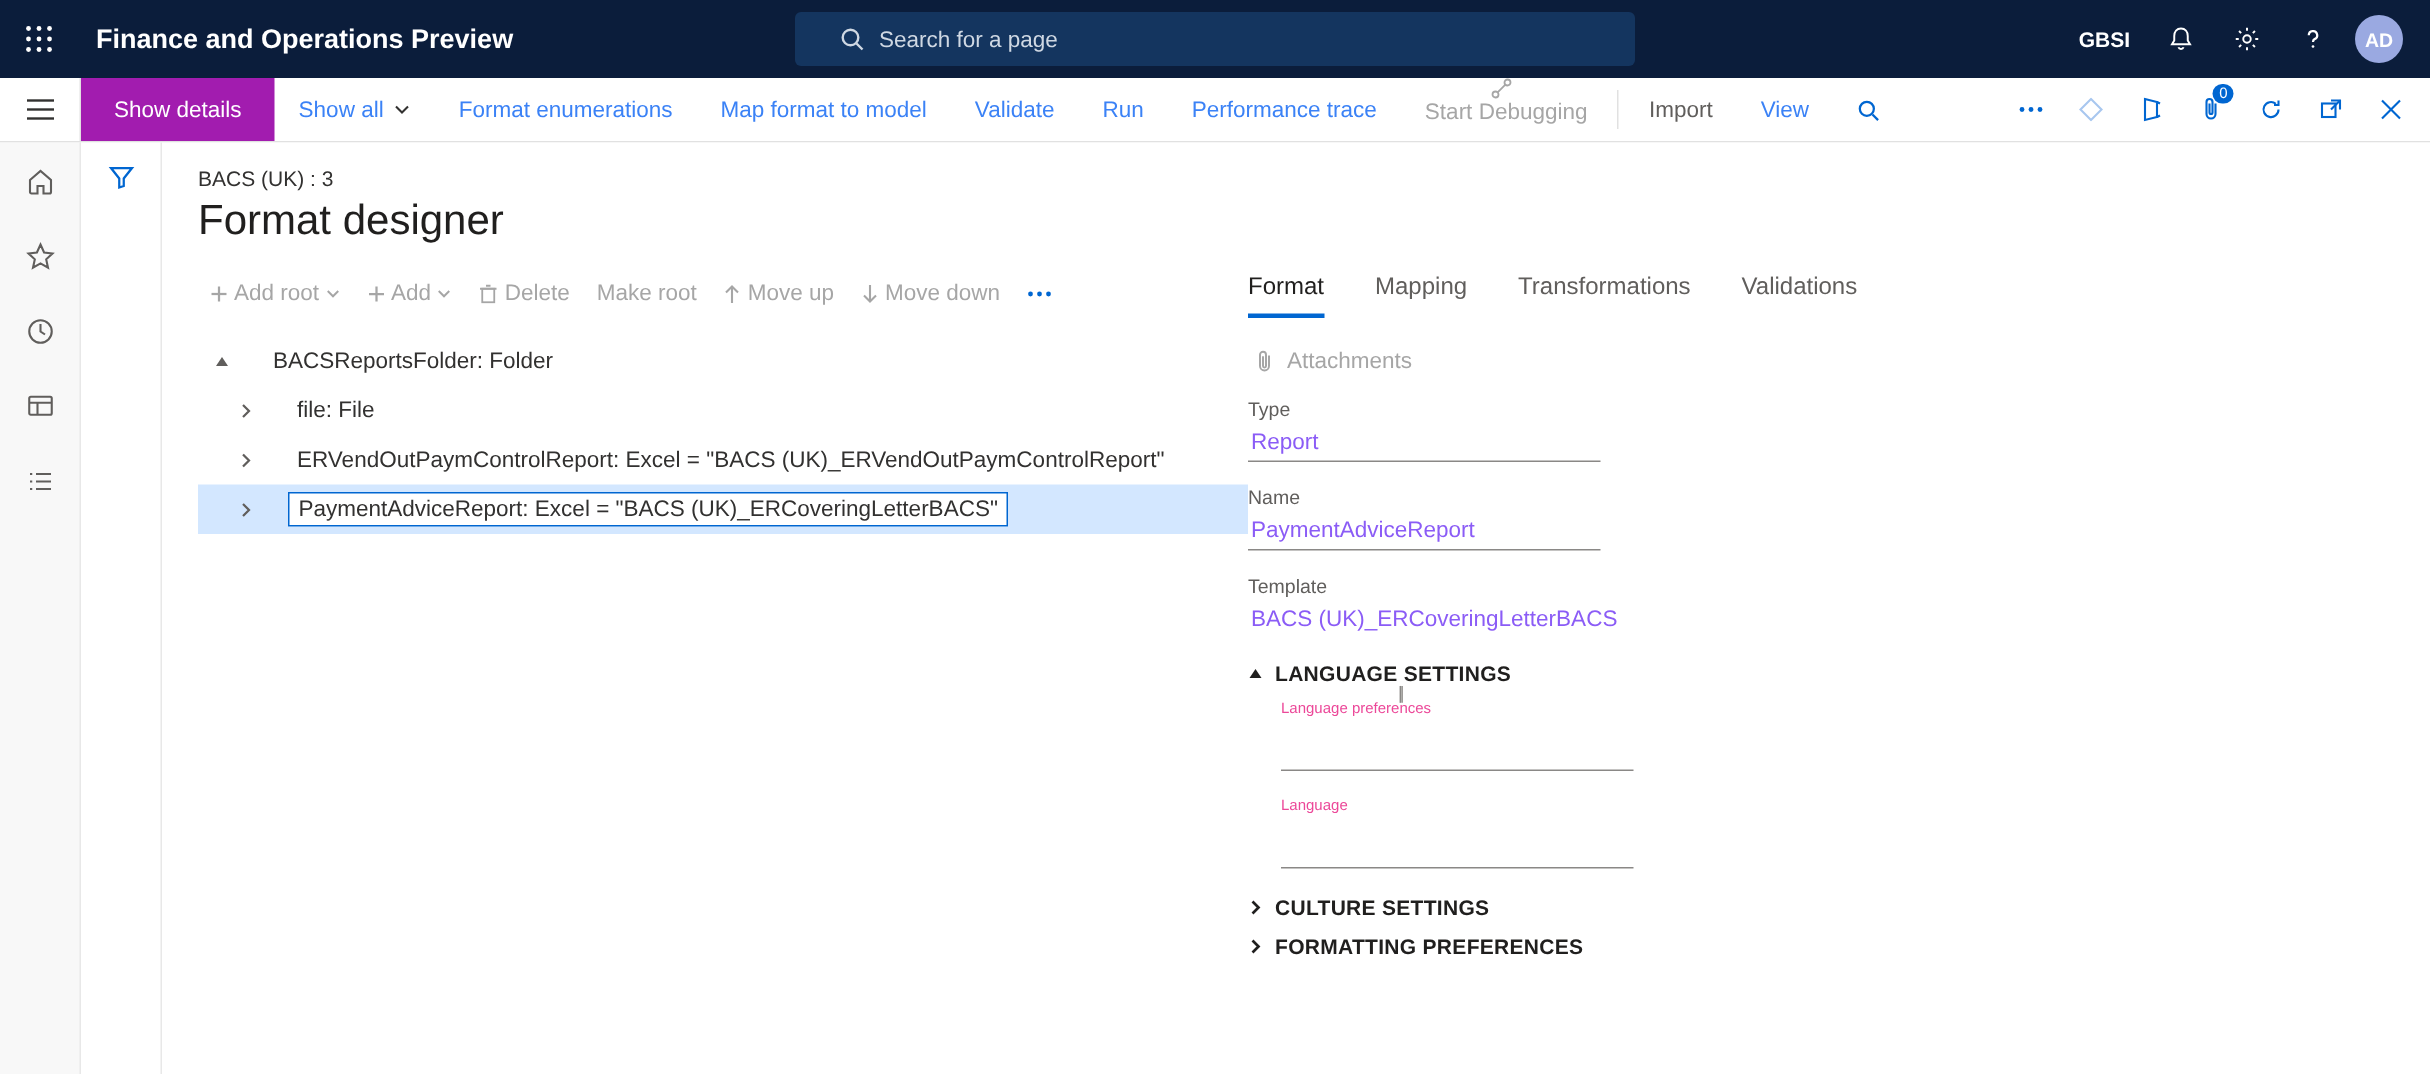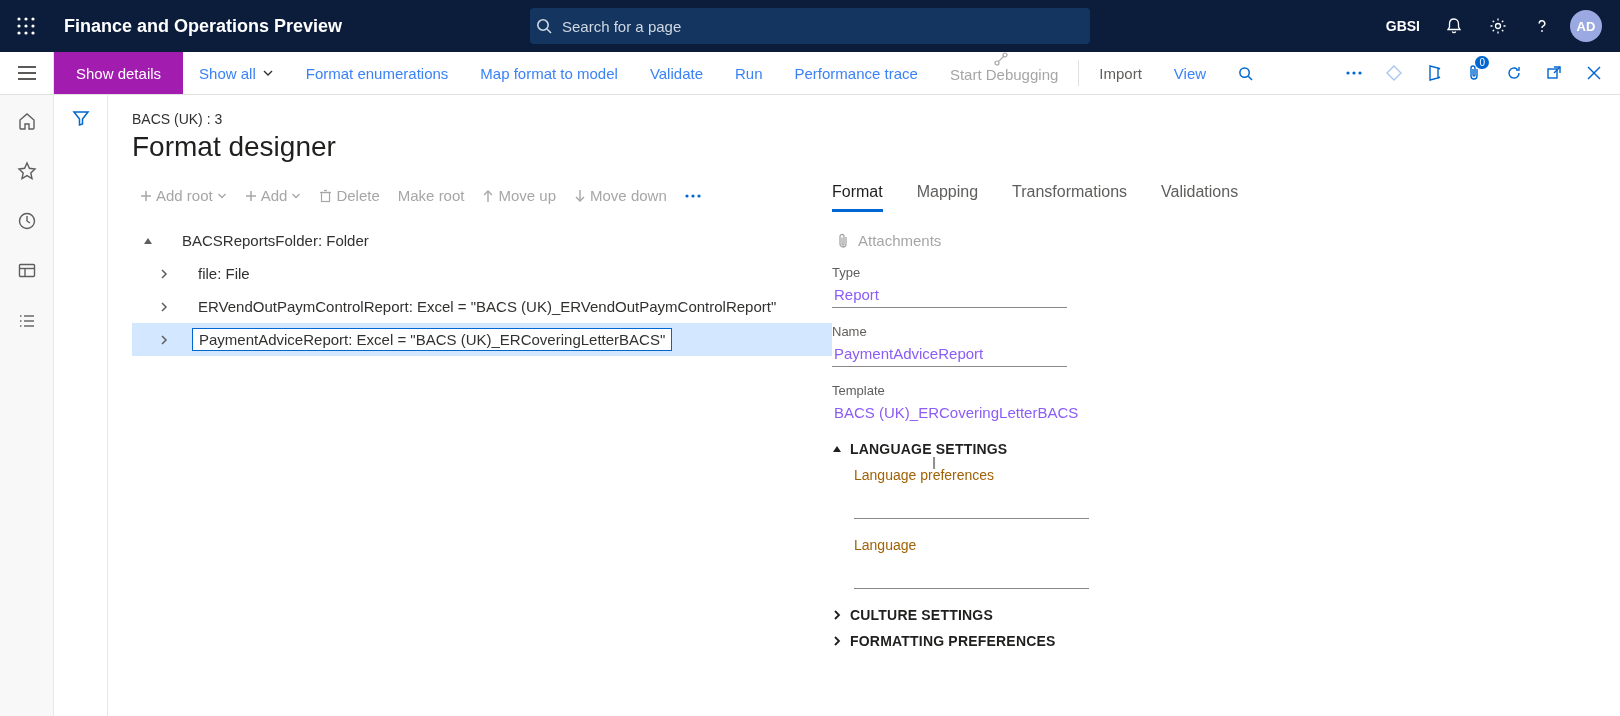--- a/index.html
+++ b/index.html
@@ -3,21 +3,21 @@
 <meta charset="utf-8">
 <style>
   * { box-sizing: border-box; margin: 0; padding: 0; font-family: "Segoe UI", Arial, sans-serif; }
   body { width: 1620px; height: 716px; overflow: hidden; background: #f8f8f8; color: #323130; }
 
   
   .topbar { height: 52px; background: #0b1d3b; display: flex; align-items: center; color: #fff; }
   .waffle { width: 52px; height: 52px; display: flex; align-items: center; justify-content: center; cursor: pointer; }
   .app-title { font-size: 18px; font-weight: 600; margin-left: 12px; }
   .search-wrap { margin-left: auto; margin-right: auto; position: absolute; left: 50%; transform: translateX(-50%); }
-  .search-box { width: 560px; height: 36px; background: #14355f; border-radius: 4px; display: flex; align-items: center; padding: 0 6px; color: #cfd8e3; }
+  .search-box { width: 560px; height: 36px; background: #14355f; border-radius: 4px; display: flex; align-items: center; padding: 0 30px; color: #cfd8e3; }
   .search-box svg { flex-shrink: 0; margin-right: 10px; }
   .search-box input { background: transparent; border: none; outline: none; color: #cfd8e3; font-size: 15px; width: 100%; }
   .search-box input::placeholder { color: #cfd8e3; }
   .topbar-right { margin-left: auto; display: flex; align-items: center; gap: 4px; padding-right: 14px; }
   .tb-text { font-size: 14px; font-weight: 600; padding: 0 10px; }
   .tb-icon { width: 40px; height: 52px; display: flex; align-items: center; justify-content: center; cursor: pointer; }
   .avatar { width: 32px; height: 32px; border-radius: 50%; background: #9aa9e1; color: #fff; font-size: 13px; font-weight: 600; display: flex; align-items: center; justify-content: center; }
 
   
   .actionpane { height: 43px; background: #fff; border-bottom: 1px solid #e1e1e1; display: flex; align-items: stretch; font-size: 15px; color: #323130; }
@@ -65,21 +65,21 @@
   .prop-panel { flex: 1; padding-right: 48px; max-width: 740px; }
   .tabs { display: flex; gap: 34px; font-size: 16px; margin-bottom: 20px; }
   .tab { padding-bottom: 8px; cursor: pointer; color: #605e5c; }
   .tab.active { color: #201f1e; border-bottom: 3px solid #0066d1; font-weight: 400; }
   .attach { display: flex; align-items: center; gap: 8px; color: #a6a6a6; font-size: 15px; margin-left: 4px; margin-bottom: 16px; cursor: pointer; }
   .field { margin-bottom: 16px; max-width: 235px; }
   .field-label { font-size: 13px; color: #605e5c; margin-bottom: 2px; }
   .field-value { font-size: 15px; color: #8b5cf6; padding: 4px 2px; border-bottom: 1px solid #8a8886; }
   .drag-handle { position: absolute; left: 824px; top: 360px; color: #8a8886; cursor: col-resize; font-size: 12px; letter-spacing: -2px; }
   .section-head { display: flex; align-items: center; gap: 8px; font-size: 14px; font-weight: 700; color: #201f1e; letter-spacing: 0.2px; margin-top: 10px; margin-bottom: 10px; cursor: pointer; }
-  .section-sub { font-size: 14px; color: #a16207; margin-left: 22px; margin-bottom: 10px; }
+  .section-sub { font-size: 10px; color: #ec4899; margin-left: 22px; margin-bottom: 10px; }
   .section-input { margin-left: 22px; max-width: 235px; border-bottom: 1px solid #8a8886; height: 26px; margin-bottom: 18px; }
 
   svg { display: block; }
 </style>
 </head>
 <body>
 
 <div class="topbar">
   <div class="waffle">
     <svg width="18" height="18" viewBox="0 0 18 18" fill="#fff">

